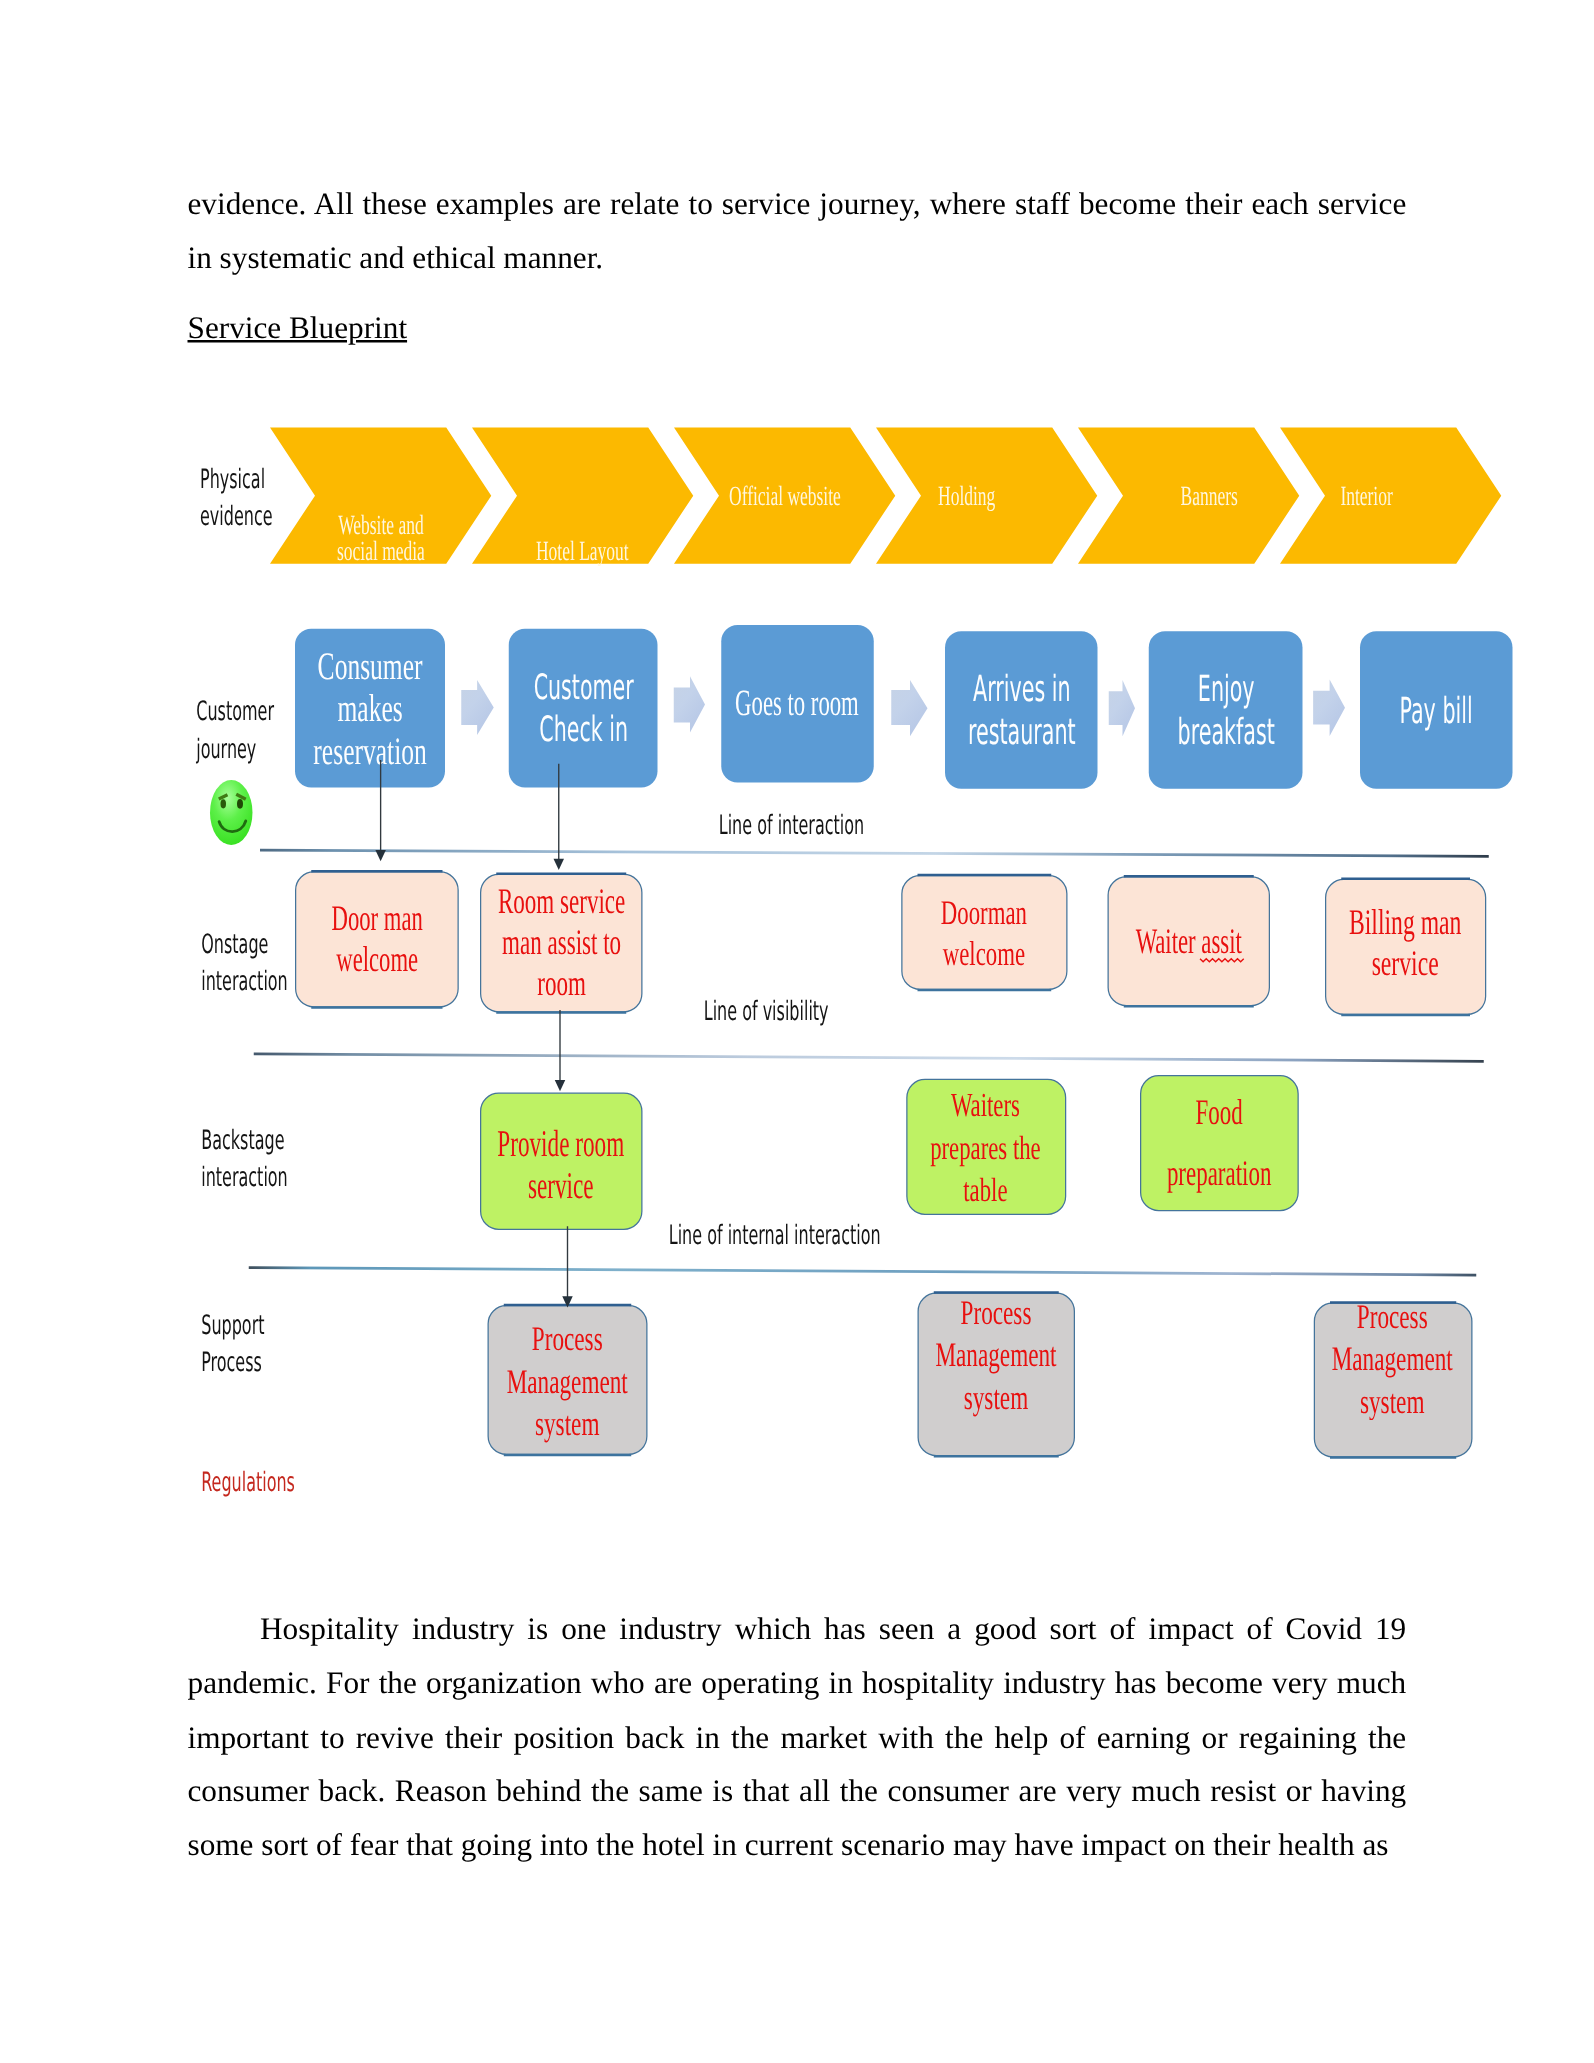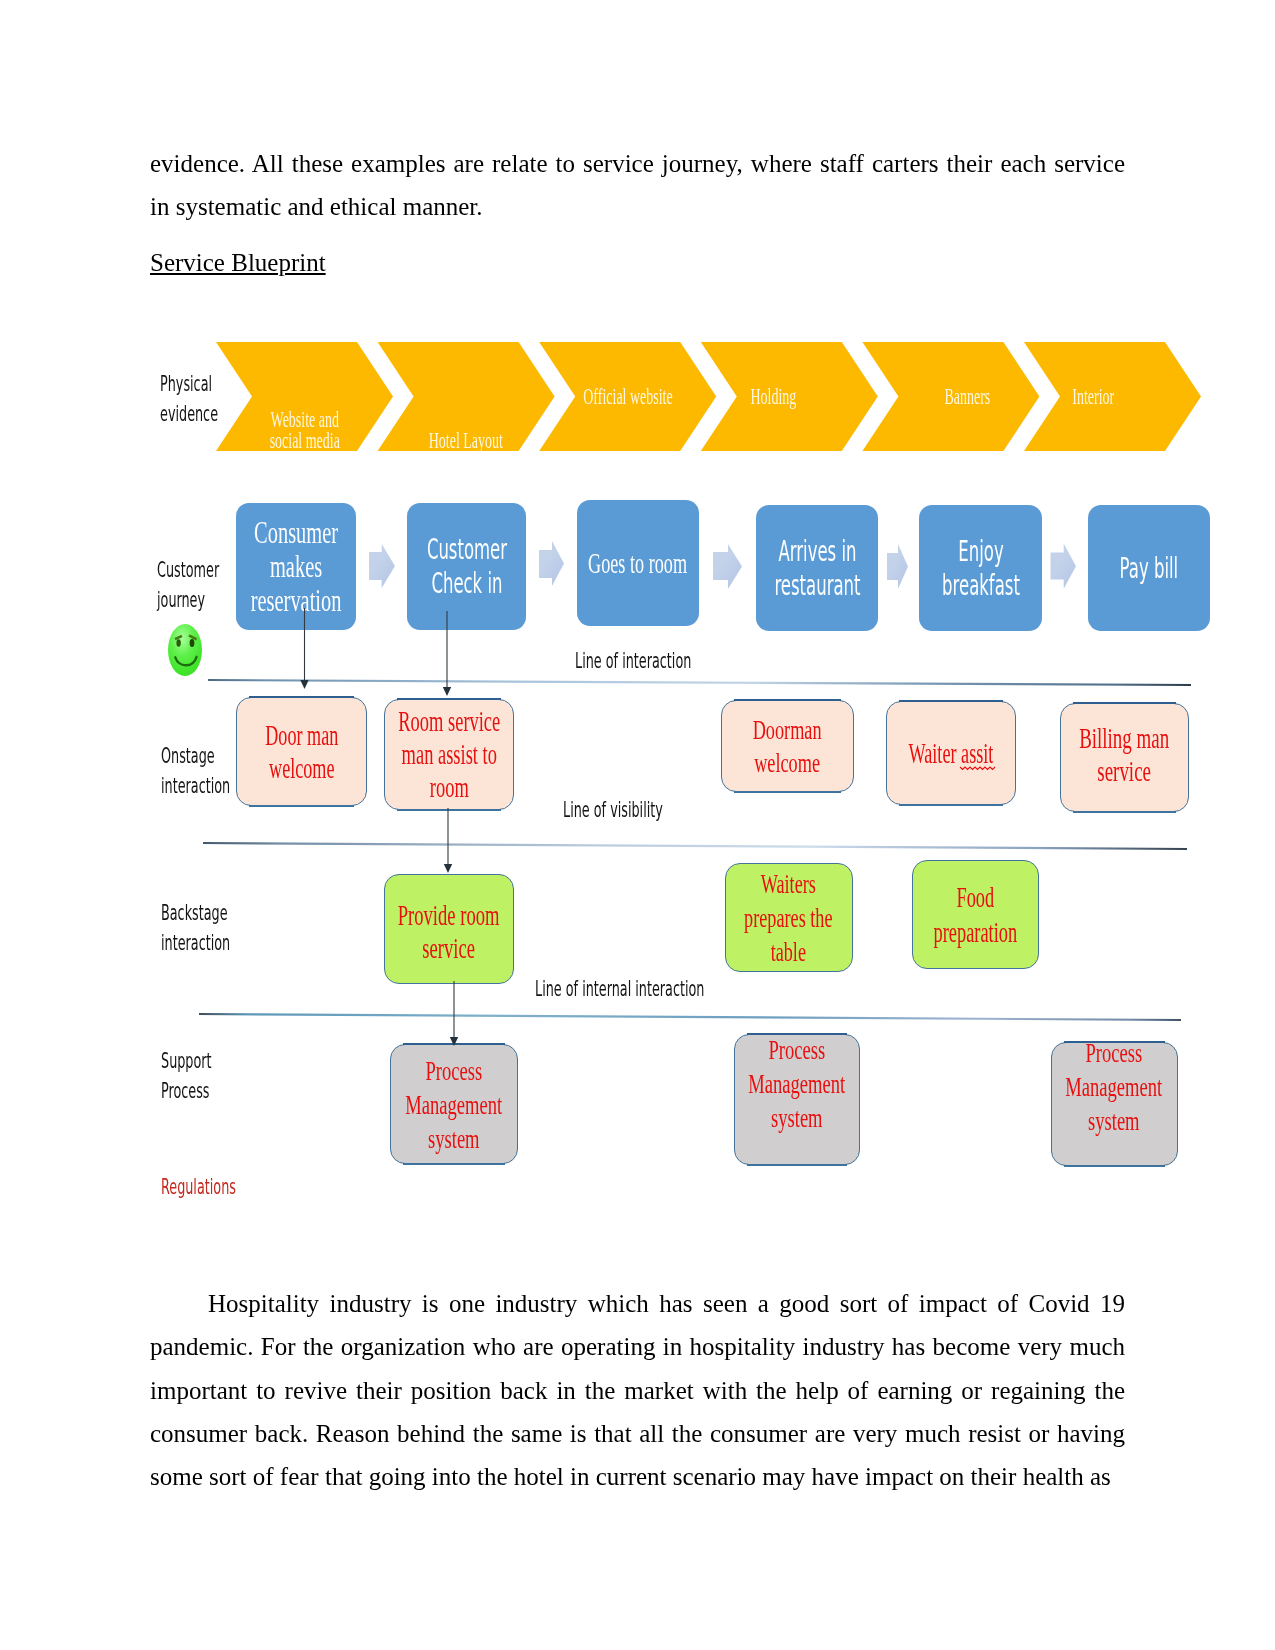--- a/index.html
+++ b/index.html
@@ -37,21 +37,21 @@
         color:#e8100f;font-family:"Liberation Serif",serif;}
   .sbox{background:#d0cece;border:1.4px solid #44749b;border-radius:15px;
         color:#e8100f;font-family:"Liberation Serif",serif;}
   .regul{position:absolute;font-family:"DejaVu Sans",sans-serif;font-stretch:condensed;
          color:#c4281e;font-size:21.4px;transform:scaleX(0.665);transform-origin:0 0;}
 </style>
 </head>
 <body>
 
 <div class="page">
-  <div class="para" style="left:150px;top:143px;width:975px;">evidence. All these examples are relate to service journey, where staff carters their each service in systematic and ethical manner.</div>
+  <div class="para" style="left:150px;top:143px;width:975px;">evidence. All these examples are relate to service journey, where staff become their each service in systematic and ethical manner.</div>
   <div class="heading" style="left:150px;top:242px;">Service Blueprint</div>
 
   <div id="diagram">
 
     <div class="dg-label" style="left:160px;top:369px;">Physical
 evidence</div>
     <div class="dg-label" style="left:157px;top:555px;">Customer
 journey</div>
     <div class="dg-label" style="left:161px;top:741px;">Onstage
 interaction</div>
@@ -185,21 +185,21 @@
         </div>
         <div class="bx gbox" style="left: 384px; top: 874px; width: 130px; height: 110px; font-size: 30.2px; line-height: 33.5px;">
           <span style="transform: scaleX(0.615); position: relative; top: 3px;">Provide room
 service</span>
         </div>
         <div class="bx gbox" style="left: 724.7px; top: 862.5px; width: 128px; height: 109px; font-size: 26.9px; line-height: 34px;">
           <span style="transform: scaleX(0.677); position: relative; top: 1px;">Waiters
 prepares the
 table</span>
         </div>
-        <div class="bx gbox" style="left: 911.7px; top: 859.7px; width: 127px; height: 109px; font-size: 28.7px; line-height: 35px;">
+        <div class="bx gbox" style="left: 911.7px; top: 859.7px; width: 127px; height: 109px; font-size: 28.7px; line-height: 49px;">
           <span style="transform: scaleX(0.64); position: relative; top: 1px;">Food
 preparation</span>
         </div>
         <div class="bx sbox" style="left: 390px; top: 1044px; width: 128px; height: 120px; font-size: 27.5px; line-height: 34px;">
           <span style="transform: scaleX(0.675); position: relative; top: 1px;">Process
 Management
 system</span>
         </div>
         <div class="bx sbox" style="left: 734px; top: 1034px; width: 126px; height: 131px; font-size: 27.5px; line-height: 34px;">
           <span style="transform: scaleX(0.675); position: relative; top: -16px;">Process

